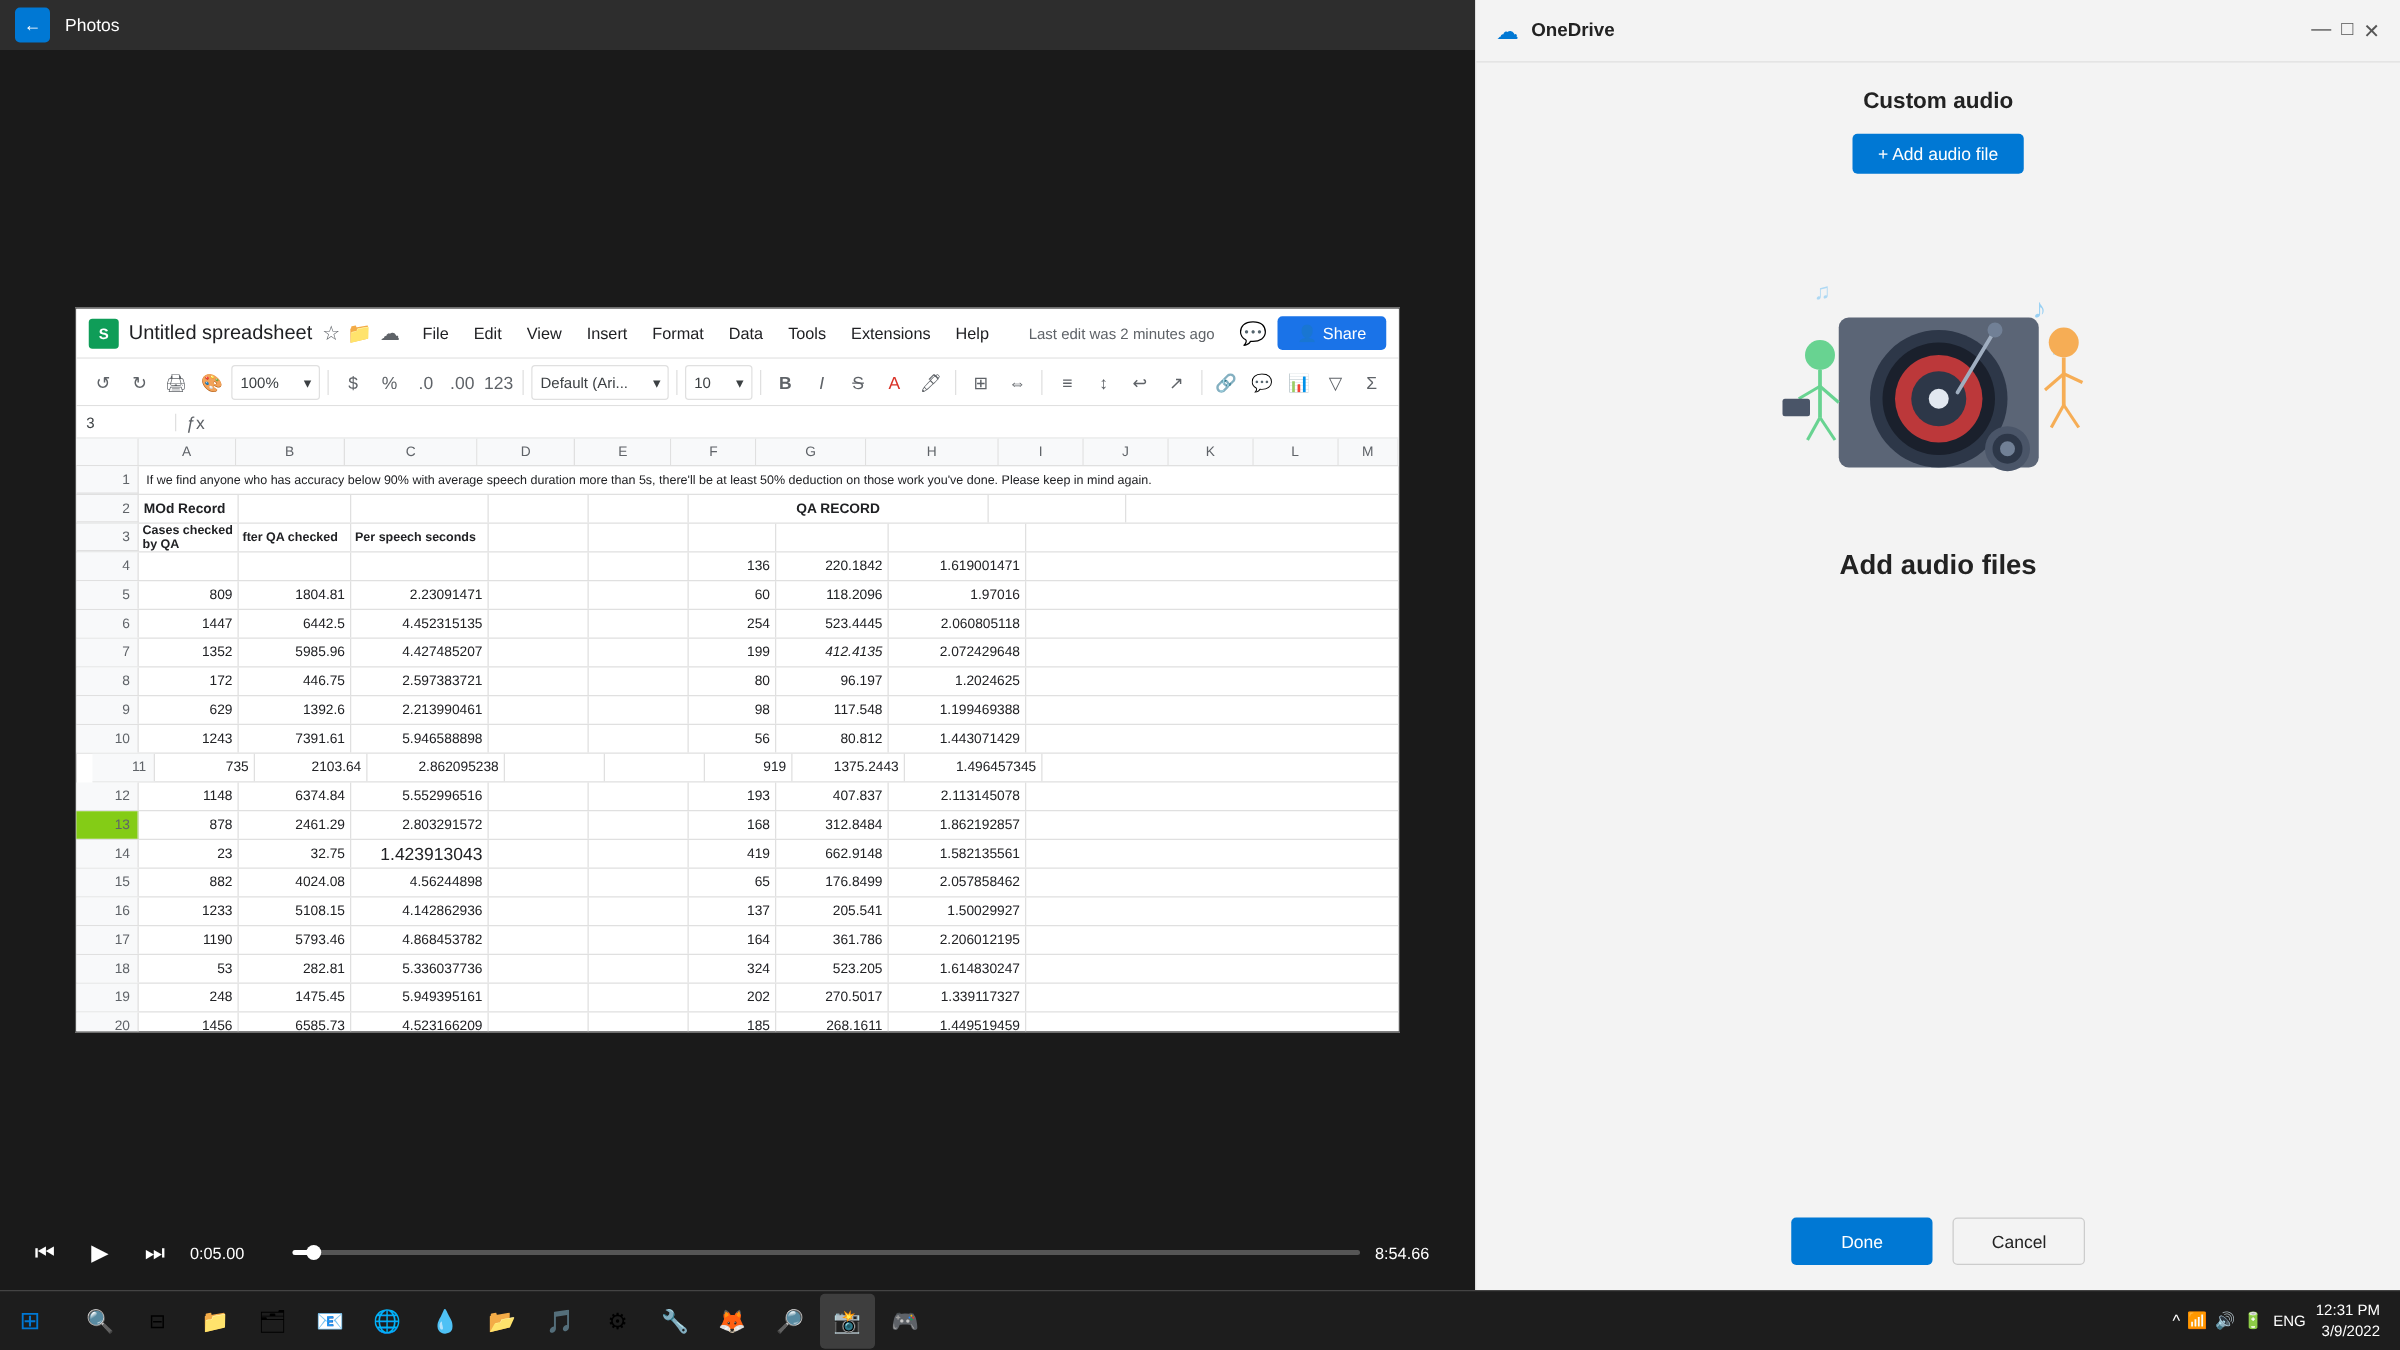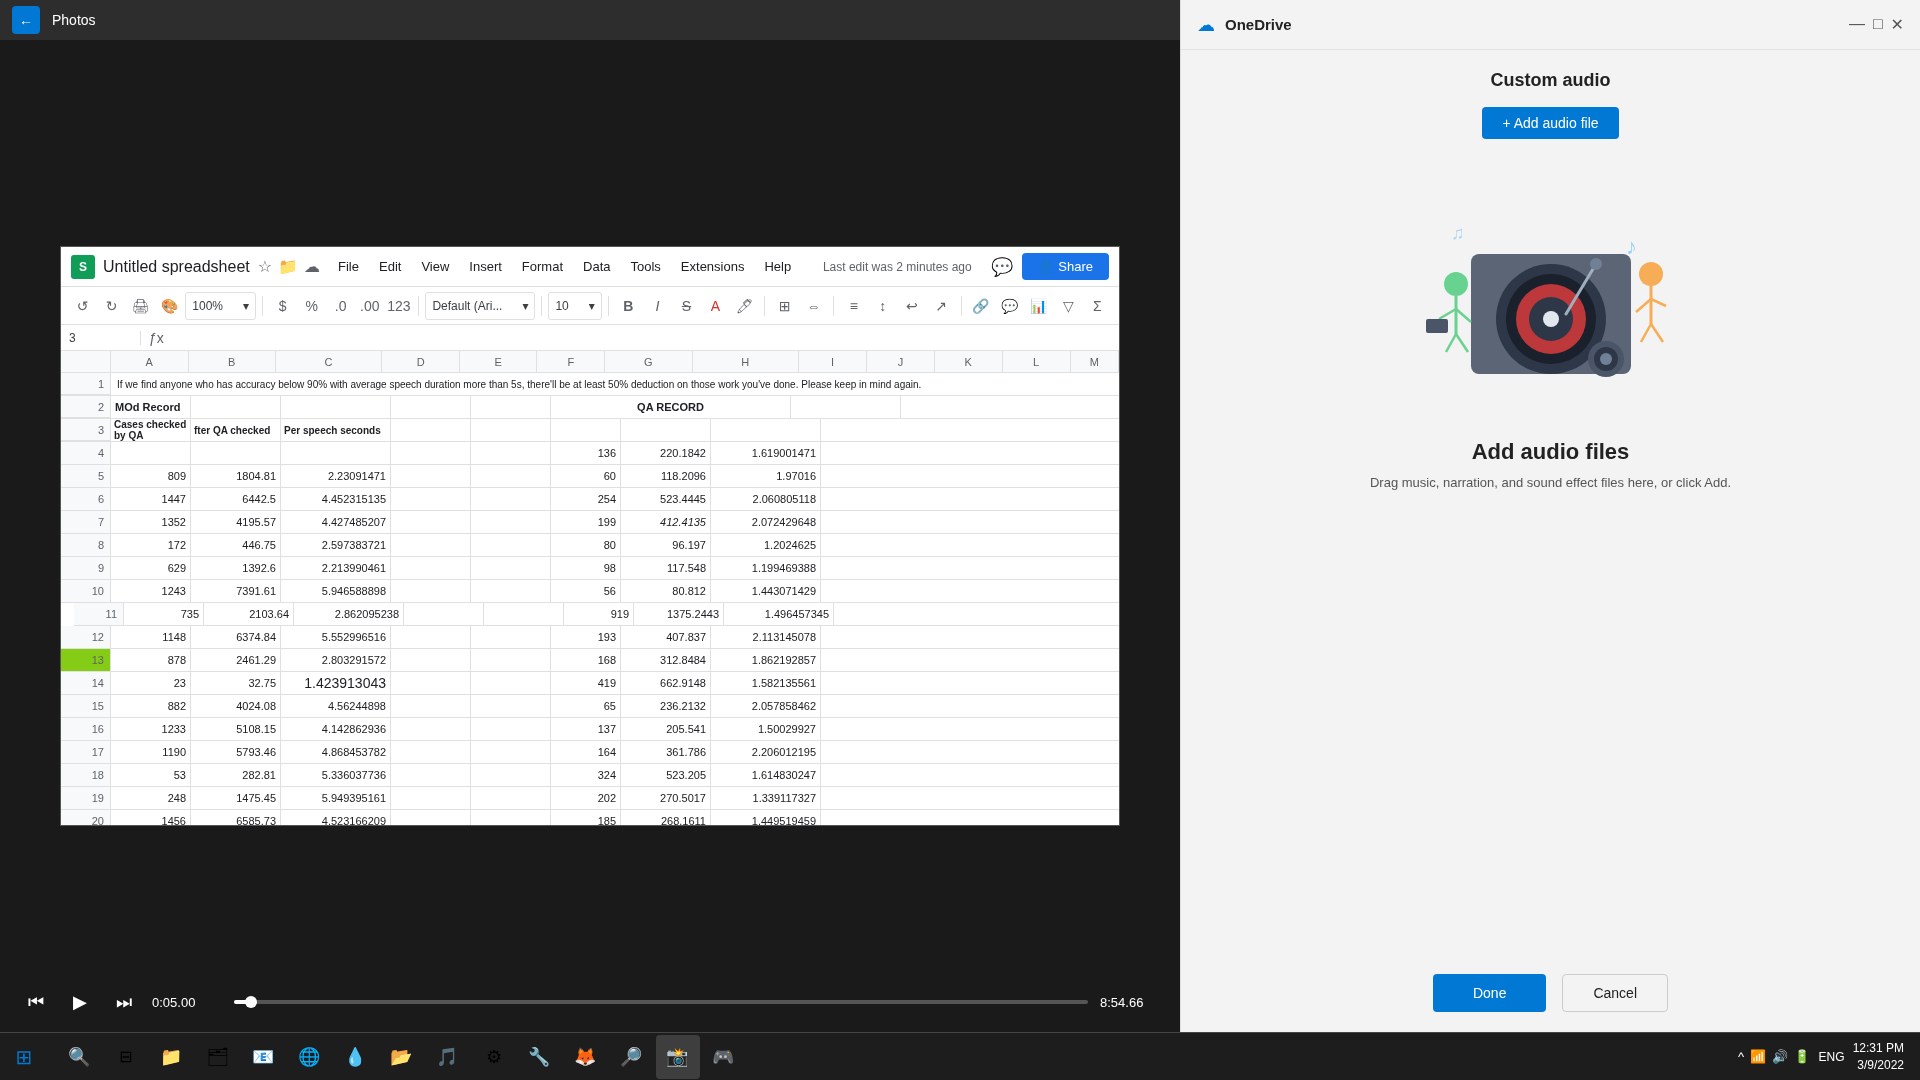--- a/index.html
+++ b/index.html
@@ -650,21 +650,21 @@
           <div style="width: 110px; height: 22px; border-right: 1px solid rgb(224, 224, 224); font-size: 11px; padding: 0px 4px; display: flex; align-items: center; justify-content: flex-end; overflow: hidden; white-space: nowrap; color: rgb(32, 33, 36);">4.452315135</div>
           <div style="width: 80px; height: 22px; border-right: 1px solid rgb(224, 224, 224); font-size: 11px; padding: 0px 4px; display: flex; align-items: center; justify-content: flex-start; overflow: hidden; white-space: nowrap; color: rgb(32, 33, 36);"></div>
           <div style="width: 80px; height: 22px; border-right: 1px solid rgb(224, 224, 224); font-size: 11px; padding: 0px 4px; display: flex; align-items: center; justify-content: flex-start; overflow: hidden; white-space: nowrap; color: rgb(32, 33, 36);"></div>
           <div style="width: 70px; height: 22px; border-right: 1px solid rgb(224, 224, 224); font-size: 11px; padding: 0px 4px; display: flex; align-items: center; justify-content: flex-end; overflow: hidden; white-space: nowrap; color: rgb(32, 33, 36);">254</div>
           <div style="width: 90px; height: 22px; border-right: 1px solid rgb(224, 224, 224); font-size: 11px; padding: 0px 4px; display: flex; align-items: center; justify-content: flex-end; overflow: hidden; white-space: nowrap; color: rgb(32, 33, 36);">523.4445</div>
           <div style="width: 110px; height: 22px; border-right: 1px solid rgb(224, 224, 224); font-size: 11px; padding: 0px 4px; display: flex; align-items: center; justify-content: flex-end; overflow: hidden; white-space: nowrap; color: rgb(32, 33, 36);">2.060805118</div>
         </div>
         <div style="display: flex; border-bottom: 1px solid rgb(224, 224, 224);">
           <div style="width: 50px; height: 22px; flex-shrink: 0; background: rgb(248, 249, 250); border-right: 1px solid rgb(224, 224, 224); display: flex; align-items: center; justify-content: flex-end; padding-right: 6px; font-size: 11px; color: rgb(95, 99, 104);">7</div>
           <div style="width: 80px; height: 22px; border-right: 1px solid rgb(224, 224, 224); font-size: 11px; padding: 0px 4px; display: flex; align-items: center; justify-content: flex-end; overflow: hidden; white-space: nowrap; color: rgb(32, 33, 36);">1352</div>
-          <div style="width: 90px; height: 22px; border-right: 1px solid rgb(224, 224, 224); font-size: 11px; padding: 0px 4px; display: flex; align-items: center; justify-content: flex-end; overflow: hidden; white-space: nowrap; color: rgb(32, 33, 36);">4195.57</div>
+          <div style="width: 90px; height: 22px; border-right: 1px solid rgb(224, 224, 224); font-size: 11px; padding: 0px 4px; display: flex; align-items: center; justify-content: flex-end; overflow: hidden; white-space: nowrap; color: rgb(32, 33, 36);">5985.96</div>
           <div style="width: 110px; height: 22px; border-right: 1px solid rgb(224, 224, 224); font-size: 11px; padding: 0px 4px; display: flex; align-items: center; justify-content: flex-end; overflow: hidden; white-space: nowrap; color: rgb(32, 33, 36);">4.427485207</div>
           <div style="width: 80px; height: 22px; border-right: 1px solid rgb(224, 224, 224); font-size: 11px; padding: 0px 4px; display: flex; align-items: center; justify-content: flex-start; overflow: hidden; white-space: nowrap; color: rgb(32, 33, 36);"></div>
           <div style="width: 80px; height: 22px; border-right: 1px solid rgb(224, 224, 224); font-size: 11px; padding: 0px 4px; display: flex; align-items: center; justify-content: flex-start; overflow: hidden; white-space: nowrap; color: rgb(32, 33, 36);"></div>
           <div style="width: 70px; height: 22px; border-right: 1px solid rgb(224, 224, 224); font-size: 11px; padding: 0px 4px; display: flex; align-items: center; justify-content: flex-end; overflow: hidden; white-space: nowrap; color: rgb(32, 33, 36);">199</div>
           <div style="width: 90px; height: 22px; border-right: 1px solid rgb(224, 224, 224); font-size: 11px; padding: 0px 4px; display: flex; align-items: center; justify-content: flex-end; overflow: hidden; white-space: nowrap; color: rgb(32, 33, 36); font-style: italic;">412.4135</div>
           <div style="width: 110px; height: 22px; border-right: 1px solid rgb(224, 224, 224); font-size: 11px; padding: 0px 4px; display: flex; align-items: center; justify-content: flex-end; overflow: hidden; white-space: nowrap; color: rgb(32, 33, 36);">2.072429648</div>
         </div>
         <div style="display: flex; border-bottom: 1px solid rgb(224, 224, 224);">
           <div style="width: 50px; height: 22px; flex-shrink: 0; background: rgb(248, 249, 250); border-right: 1px solid rgb(224, 224, 224); display: flex; align-items: center; justify-content: flex-end; padding-right: 6px; font-size: 11px; color: rgb(95, 99, 104);">8</div>
           <div style="width: 80px; height: 22px; border-right: 1px solid rgb(224, 224, 224); font-size: 11px; padding: 0px 4px; display: flex; align-items: center; justify-content: flex-end; overflow: hidden; white-space: nowrap; color: rgb(32, 33, 36);">172</div>
@@ -743,21 +743,21 @@
           <div style="width: 110px; height: 22px; border-right: 1px solid rgb(224, 224, 224); font-size: 11px; padding: 0px 4px; display: flex; align-items: center; justify-content: flex-end; overflow: hidden; white-space: nowrap; color: rgb(32, 33, 36);">1.582135561</div>
         </div>
         <div style="display: flex; border-bottom: 1px solid rgb(224, 224, 224);">
           <div style="width: 50px; height: 22px; flex-shrink: 0; background: rgb(248, 249, 250); border-right: 1px solid rgb(224, 224, 224); display: flex; align-items: center; justify-content: flex-end; padding-right: 6px; font-size: 11px; color: rgb(95, 99, 104);">15</div>
           <div style="width: 80px; height: 22px; border-right: 1px solid rgb(224, 224, 224); font-size: 11px; padding: 0px 4px; display: flex; align-items: center; justify-content: flex-end; overflow: hidden; white-space: nowrap; color: rgb(32, 33, 36);">882</div>
           <div style="width: 90px; height: 22px; border-right: 1px solid rgb(224, 224, 224); font-size: 11px; padding: 0px 4px; display: flex; align-items: center; justify-content: flex-end; overflow: hidden; white-space: nowrap; color: rgb(32, 33, 36);">4024.08</div>
           <div style="width: 110px; height: 22px; border-right: 1px solid rgb(224, 224, 224); font-size: 11px; padding: 0px 4px; display: flex; align-items: center; justify-content: flex-end; overflow: hidden; white-space: nowrap; color: rgb(32, 33, 36);">4.56244898</div>
           <div style="width: 80px; height: 22px; border-right: 1px solid rgb(224, 224, 224); font-size: 11px; padding: 0px 4px; display: flex; align-items: center; justify-content: flex-start; overflow: hidden; white-space: nowrap; color: rgb(32, 33, 36);"></div>
           <div style="width: 80px; height: 22px; border-right: 1px solid rgb(224, 224, 224); font-size: 11px; padding: 0px 4px; display: flex; align-items: center; justify-content: flex-start; overflow: hidden; white-space: nowrap; color: rgb(32, 33, 36);"></div>
           <div style="width: 70px; height: 22px; border-right: 1px solid rgb(224, 224, 224); font-size: 11px; padding: 0px 4px; display: flex; align-items: center; justify-content: flex-end; overflow: hidden; white-space: nowrap; color: rgb(32, 33, 36);">65</div>
-          <div style="width: 90px; height: 22px; border-right: 1px solid rgb(224, 224, 224); font-size: 11px; padding: 0px 4px; display: flex; align-items: center; justify-content: flex-end; overflow: hidden; white-space: nowrap; color: rgb(32, 33, 36);">236.2132</div>
+          <div style="width: 90px; height: 22px; border-right: 1px solid rgb(224, 224, 224); font-size: 11px; padding: 0px 4px; display: flex; align-items: center; justify-content: flex-end; overflow: hidden; white-space: nowrap; color: rgb(32, 33, 36);">176.8499</div>
           <div style="width: 110px; height: 22px; border-right: 1px solid rgb(224, 224, 224); font-size: 11px; padding: 0px 4px; display: flex; align-items: center; justify-content: flex-end; overflow: hidden; white-space: nowrap; color: rgb(32, 33, 36);">2.057858462</div>
         </div>
         <div style="display: flex; border-bottom: 1px solid rgb(224, 224, 224);">
           <div style="width: 50px; height: 22px; flex-shrink: 0; background: rgb(248, 249, 250); border-right: 1px solid rgb(224, 224, 224); display: flex; align-items: center; justify-content: flex-end; padding-right: 6px; font-size: 11px; color: rgb(95, 99, 104);">16</div>
           <div style="width: 80px; height: 22px; border-right: 1px solid rgb(224, 224, 224); font-size: 11px; padding: 0px 4px; display: flex; align-items: center; justify-content: flex-end; overflow: hidden; white-space: nowrap; color: rgb(32, 33, 36);">1233</div>
           <div style="width: 90px; height: 22px; border-right: 1px solid rgb(224, 224, 224); font-size: 11px; padding: 0px 4px; display: flex; align-items: center; justify-content: flex-end; overflow: hidden; white-space: nowrap; color: rgb(32, 33, 36);">5108.15</div>
           <div style="width: 110px; height: 22px; border-right: 1px solid rgb(224, 224, 224); font-size: 11px; padding: 0px 4px; display: flex; align-items: center; justify-content: flex-end; overflow: hidden; white-space: nowrap; color: rgb(32, 33, 36);">4.142862936</div>
           <div style="width: 80px; height: 22px; border-right: 1px solid rgb(224, 224, 224); font-size: 11px; padding: 0px 4px; display: flex; align-items: center; justify-content: flex-start; overflow: hidden; white-space: nowrap; color: rgb(32, 33, 36);"></div>
           <div style="width: 80px; height: 22px; border-right: 1px solid rgb(224, 224, 224); font-size: 11px; padding: 0px 4px; display: flex; align-items: center; justify-content: flex-start; overflow: hidden; white-space: nowrap; color: rgb(32, 33, 36);"></div>
           <div style="width: 70px; height: 22px; border-right: 1px solid rgb(224, 224, 224); font-size: 11px; padding: 0px 4px; display: flex; align-items: center; justify-content: flex-end; overflow: hidden; white-space: nowrap; color: rgb(32, 33, 36);">137</div>
@@ -873,21 +873,20 @@
       <line x1="45" y1="160" x2="35" y2="178" stroke="#68d391" stroke-width="2.5"></line>
       <line x1="45" y1="160" x2="57" y2="178" stroke="#68d391" stroke-width="2.5"></line>
 
       <circle cx="195" cy="185" r="18" fill="#4a5568"></circle>
       <circle cx="195" cy="185" r="12" fill="#2d3748"></circle>
       <circle cx="195" cy="185" r="6" fill="#718096"></circle>
     </svg>
   </div>
 
   <div class="od-add-files-title">Add audio files</div>
-  <div class="od-add-files-desc">Drag music, narration, and sound effect files here, or click Add.</div>
 
   <div class="od-footer">
     <button class="od-done-btn">Done</button>
     <button class="od-cancel-btn">Cancel</button>
   </div>
 </div>
 
 <div id="taskbar">
   <div class="taskbar-start">
     <span style="color:#0078d4; font-size:20px;">⊞</span>

